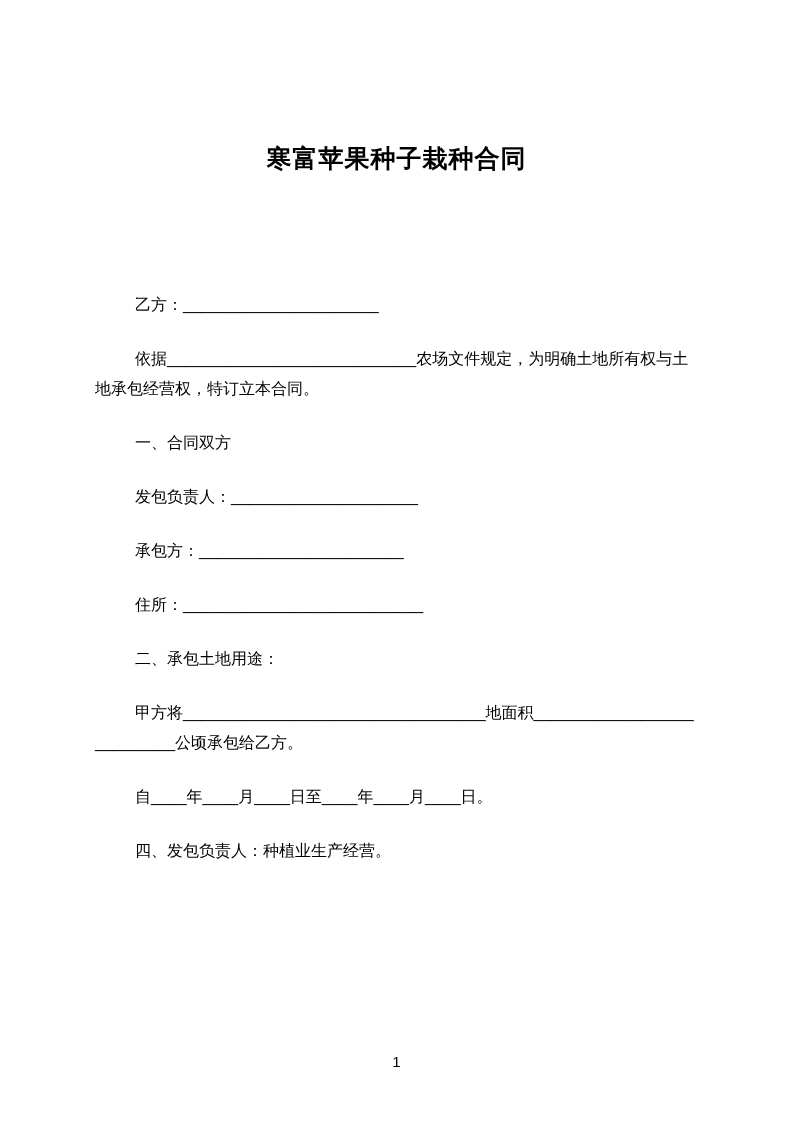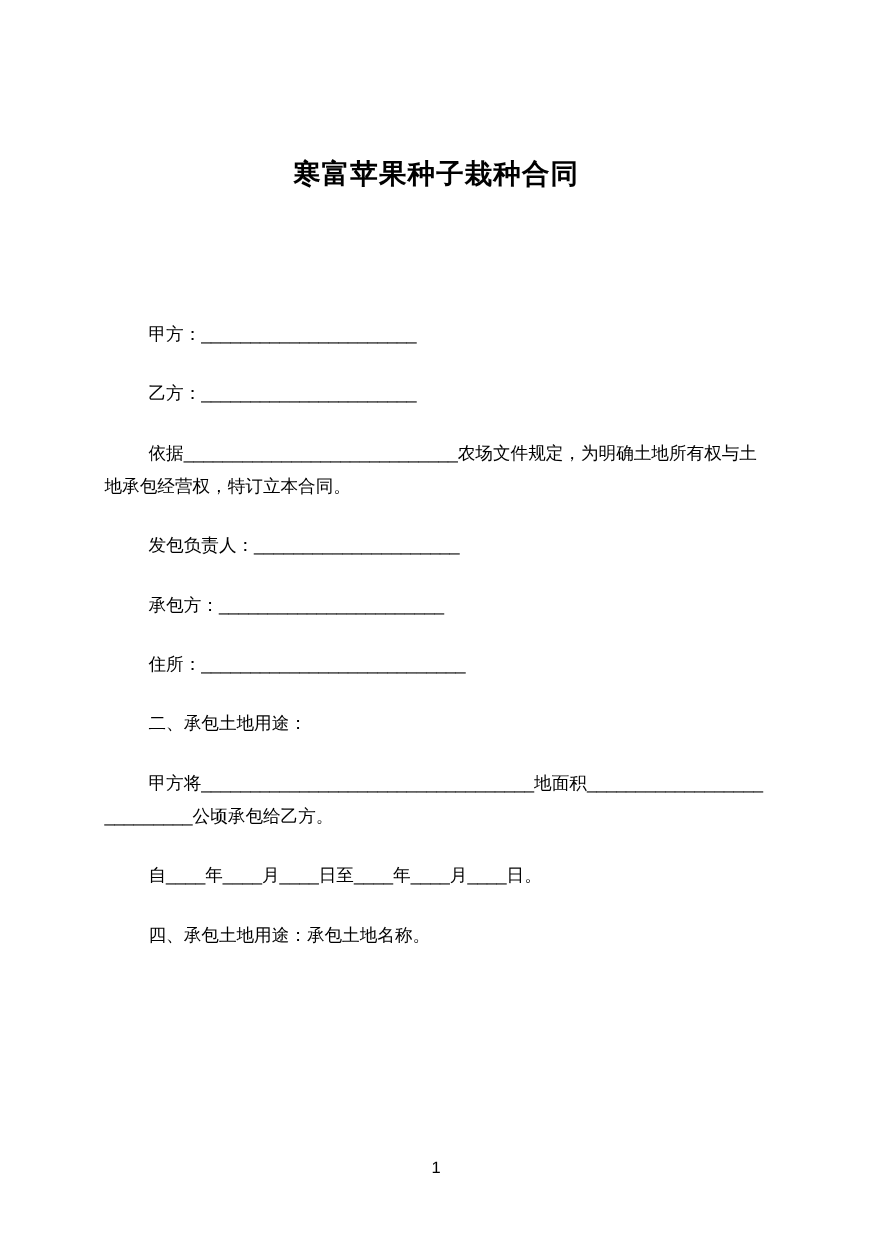--- a/index.html
+++ b/index.html
@@ -47,26 +47,26 @@
     color: #000000;
   }
 </style>
 </head>
 <body>
 
 <div class="page">
 
   <h1 class="doc-title">寒富苹果种子栽种合同</h1>
 
-  <p class="para">甲方：______________________</p>
   <p class="para">乙方：______________________</p>
   <p class="para">依据____________________________农场文件规定，为明确土地所有权与土地承包经营权，特订立本合同。</p>
+  <p class="para">一、合同双方</p>
   <p class="para">发包负责人：_____________________</p>
   <p class="para">承包方：_______________________</p>
   <p class="para">住所：___________________________</p>
   <p class="para">二、承包土地用途：</p>
   <p class="para">甲方将__________________________________地面积___________________________公顷承包给乙方。</p>
   <p class="para">自____年____月____日至____年____月____日。</p>
-  <p class="para">四、承包土地用途：承包土地名称。</p>
+  <p class="para">四、发包负责人：种植业生产经营。</p>
 
   <div class="page-footer">1</div>
 
 </div>
 
 </body></html>

